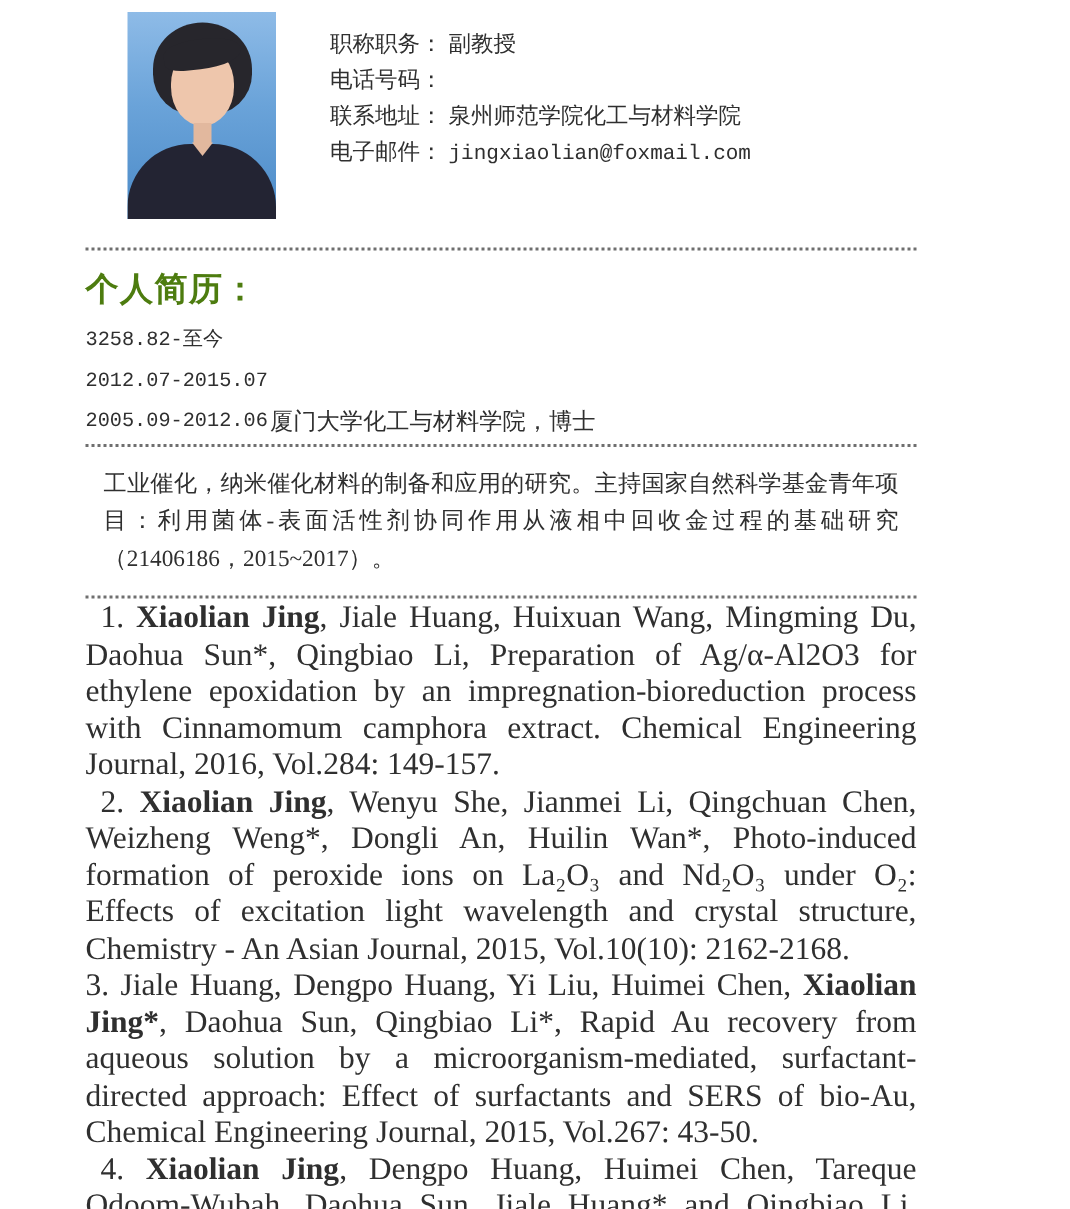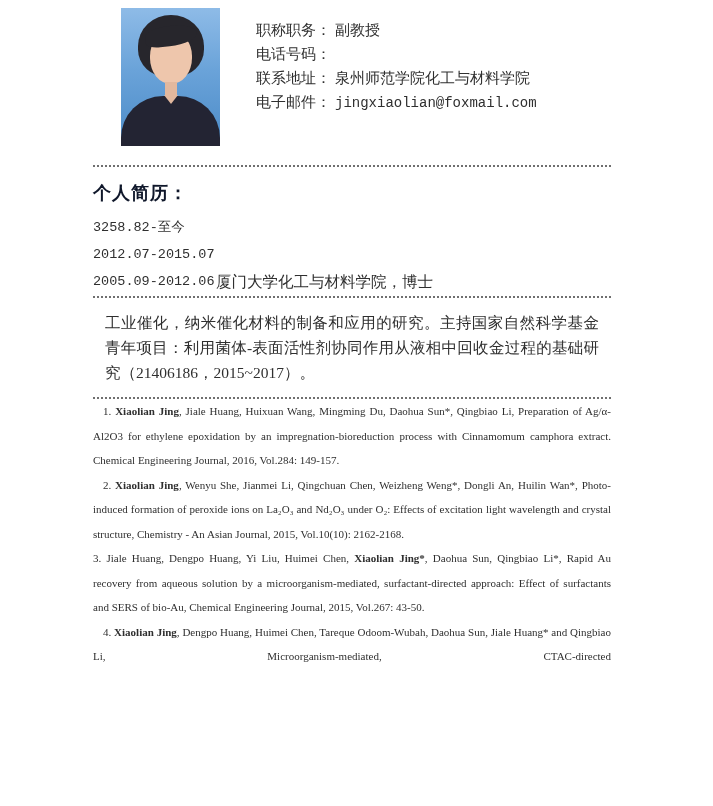--- a/index.html
+++ b/index.html
@@ -3,21 +3,21 @@
 <meta charset="utf-8">
 <style>
   html, body { margin: 0; padding: 0; }
   body {
     width: 713px; height: 806px; overflow: hidden;
     background: #ffffff;
     font-family: "Liberation Serif", "DejaVu Serif", serif;
     color: #2f2f2f;
   }
   .page { width: 713px; height: 806px; box-sizing: border-box;
-          padding: 0 102px 0 93px; overflow: hidden; }
+          padding: 0 102px 0 57px; overflow: hidden; }
 
   
   .top { display: flex; margin-top: 8px; }
   .photo { position: relative; width: 99px; height: 138px; margin-left: 28px;
            background: linear-gradient(180deg, #8ebbe7 0%, #6aa3d9 45%, #4c8bc8 100%);
            overflow: hidden; flex: 0 0 auto; }
   .hair { position: absolute; top: 7px; left: 17px; width: 66px; height: 62px;
           background: #27262c; border-radius: 52% 52% 46% 46%; }
   .face { position: absolute; top: 24px; left: 29px; width: 42px; height: 52px;
           background: #eec6ac; border-radius: 46% 46% 50% 50%; }
@@ -37,38 +37,38 @@
   .mono { font-family: "Liberation Mono", "DejaVu Sans Mono", monospace; font-size: 14px; }
 
   
   .divider { border: 0; border-top: 2px dotted #6f6f6f; height: 0; margin: 0; }
   .d1 { margin-top: 19px; }
   .d2 { margin-top: 1px; }
   .d3 { margin-top: 6px; }
 
   
   .shead { font-family: "Liberation Sans", "DejaVu Sans", sans-serif;
-           font-weight: bold; font-size: 18px; line-height: 20px;
-           color: #0f172a; letter-spacing: 1px; }
+           font-weight: bold; font-size: 22px; line-height: 20px;
+           color: #4d7c0f; letter-spacing: 1px; }
   .h1 { margin: 16px 0 11px 0; }
   .h2 { margin: 11px 0 8px 0; }
   .h3 { margin: 18px 0 9px 0; }
 
   
   .rrow { display: flex; font-size: 15.5px; line-height: 27px; }
   .period { flex: 0 0 123px; font-family: "Liberation Mono", "DejaVu Sans Mono", monospace;
             font-size: 13.5px; line-height: 27px; }
   .rdesc { flex: 1; }
 
   
   .interests { margin: 12px; font-size: 15.5px; line-height: 25px; text-align: justify; }
 
   
   .publist { margin: 0; }
-  .pub { margin: 0; font-size: 11px; line-height: 24.5px; text-align: justify; }
+  .pub { margin: 0; font-size: 21px; line-height: 24.5px; text-align: justify; }
   .pub.indent { text-indent: 10px; }
   .pub.clip { text-align-last: justify; }
   .pub .bold { font-weight: bold; }
 </style>
 </head>
 <body>
 
 <div class="page">
 
   <div class="top">

